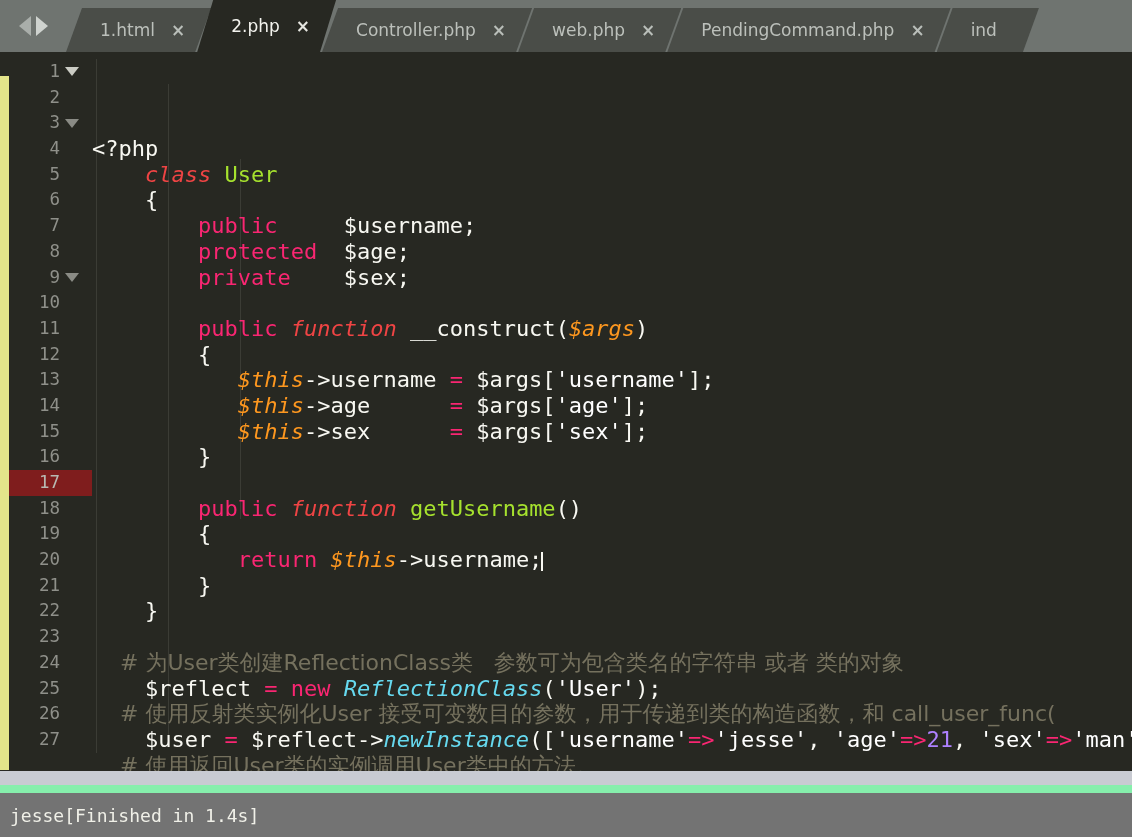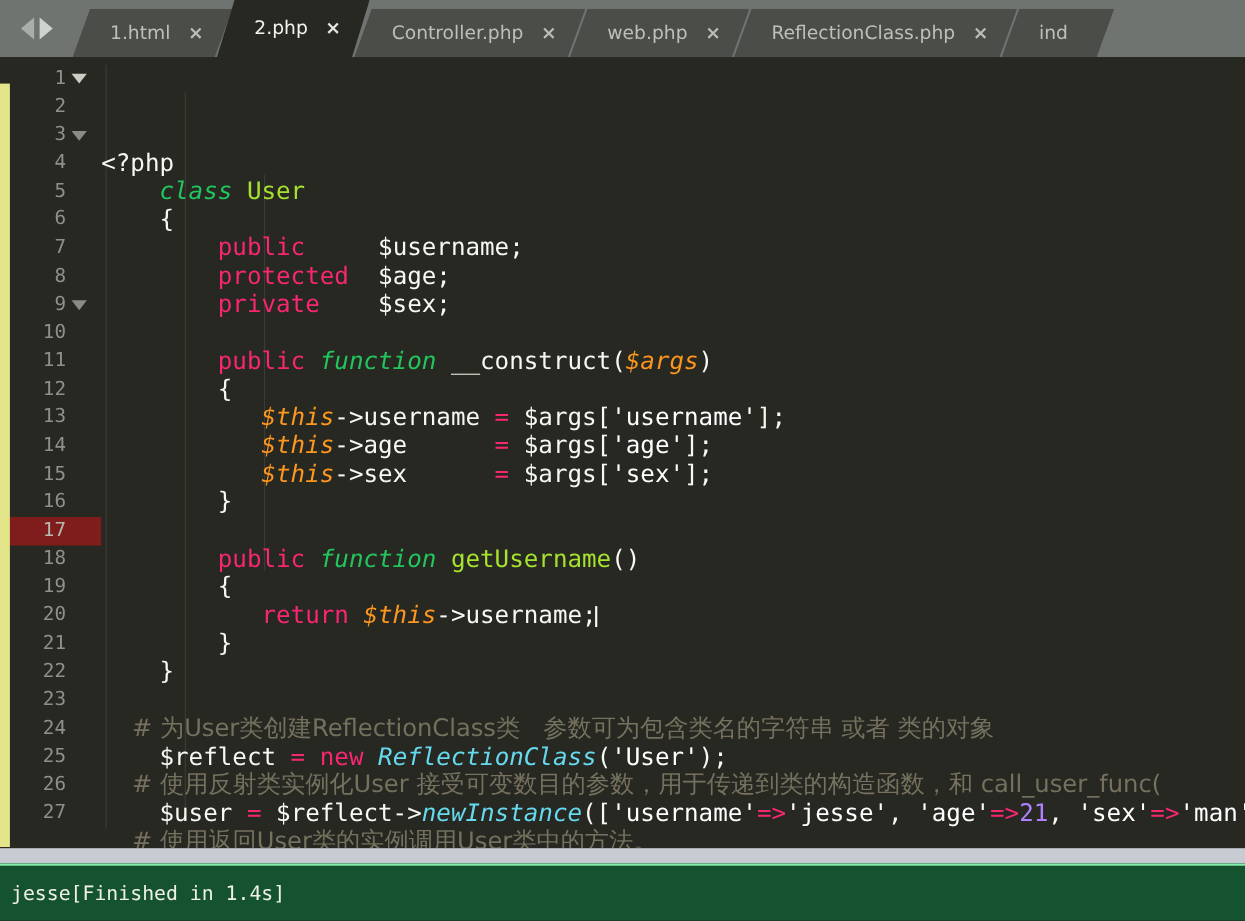--- a/index.html
+++ b/index.html
@@ -78,44 +78,44 @@
     flex: 1 1 auto; position: relative;
     font-size: 22px; line-height: 25.7px; white-space: pre;
     letter-spacing: 0px;
   }
   .cline { height: 25.7px; position: relative; }
   .indent-guides { position: absolute; inset: 0; pointer-events: none; }
   .ig { position: absolute; top: 0; width: 1px; background: #3b3c35; }
 
   
   .t-kw      { color: #f92672; }
-  .t-kw2     { color: #22c55e; font-style: italic; }
+  .t-kw2     { color: #ef4444; font-style: italic; }
   .t-fn      { color: #a6e22e; }
   .t-cls     { color: #a6e22e; }
   .t-clsi    { color: #66d9ef; font-style: italic; }
   .t-var     { color: #f8f8f2; }
   .t-this    { color: #fd971f; font-style: italic; }
   .t-str     { color: #ffffff; }
   .t-num     { color: #ae81ff; }
   .t-op      { color: #f92672; }
   .t-pun     { color: #f8f8f2; }
   .t-plain   { color: #f8f8f2; }
   .t-cmt-cjk { color: #75715e; font-family: "DejaVu Sans", "Liberation Sans", sans-serif; }
 
   .caret {
     display: inline-block; width: 2px; height: 19px; background: #f8f8f2;
     vertical-align: -4px; margin-left: -1px;
   }
 
   
   .splitter { height: 14px; flex: 0 0 14px; background: #c8cbd2; }
   .output {
-    height: 52px; flex: 0 0 52px; background: #14532d;
+    height: 52px; flex: 0 0 52px; background: #737373;
     display: flex; align-items: center; padding-left: 10px;
-    border-top: 2px solid #86efac;
+    border-top: 8px solid #86efac;
   }
   .output .otext {
     color: #f0f0e8; font-size: 18px;
     font-family: "DejaVu Sans Mono", "Liberation Mono", monospace;
   }
 </style>
 </head>
 <body>
 
 <div id="app">
@@ -136,21 +136,21 @@
         </div>
         <div class="tab">
           <span class="label">Controller.php</span>
           <span class="close">×</span>
         </div>
         <div class="tab">
           <span class="label">web.php</span>
           <span class="close">×</span>
         </div>
         <div class="tab">
-          <span class="label">ReflectionClass.php</span>
+          <span class="label">PendingCommand.php</span>
           <span class="close">×</span>
         </div>
         <div class="tab">
           <span class="label">ind</span>
         </div>
       </div>
   </div>
 
   <div class="editor">
     <div class="leftstrip"></div>

